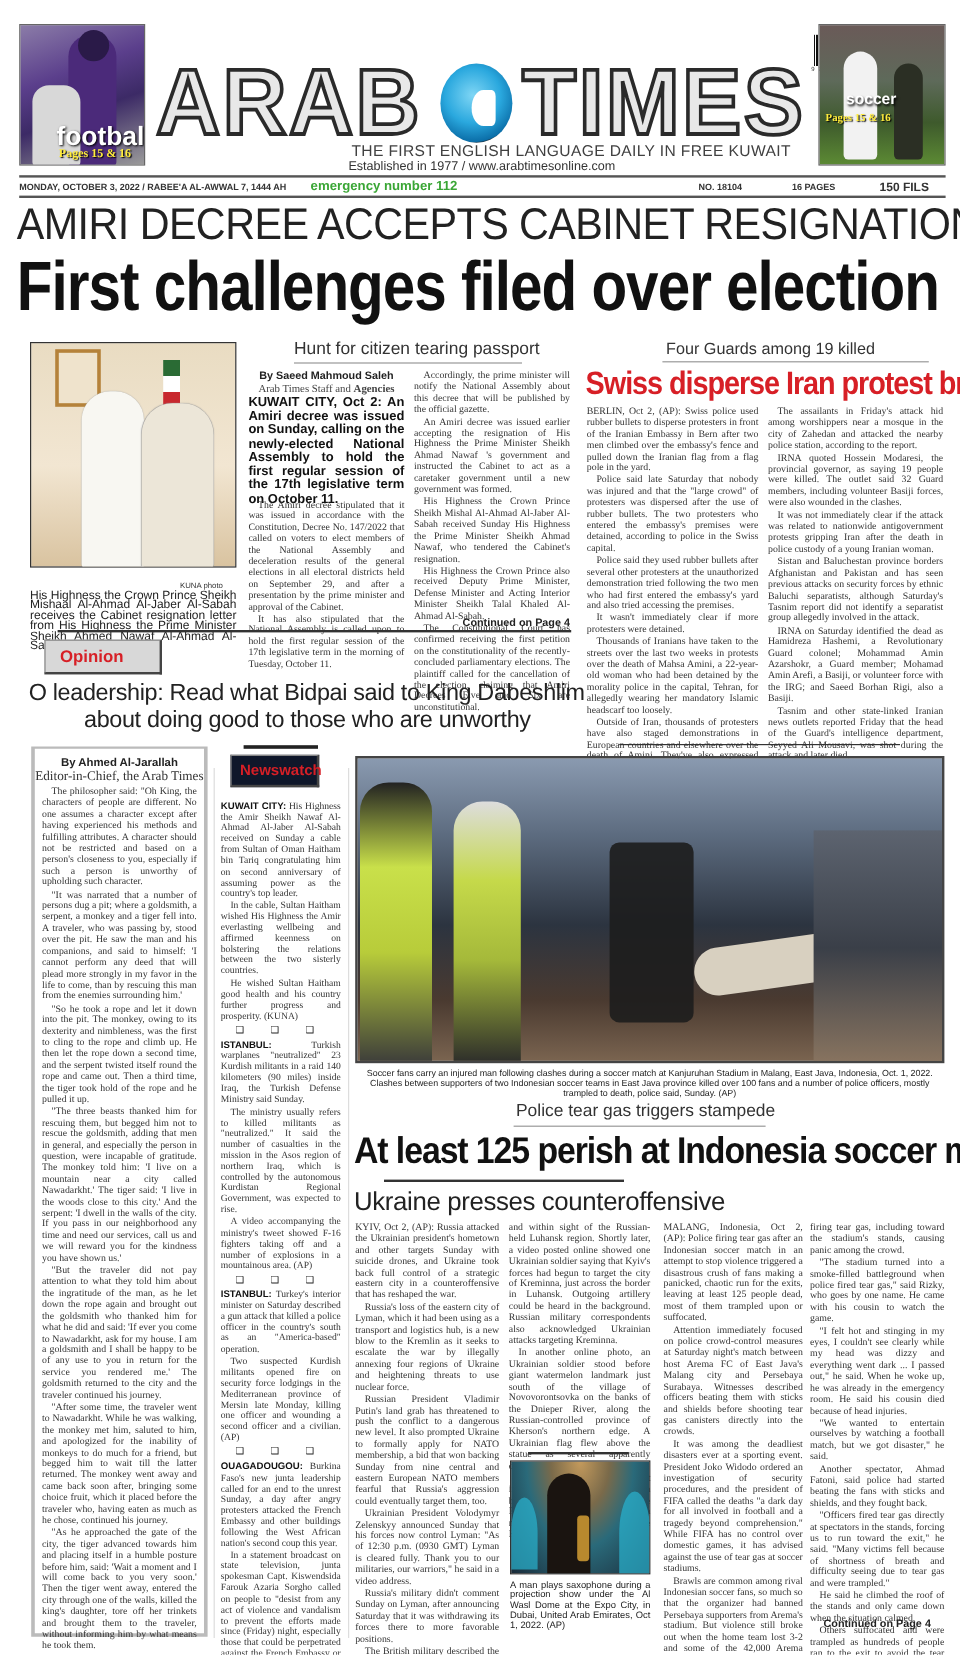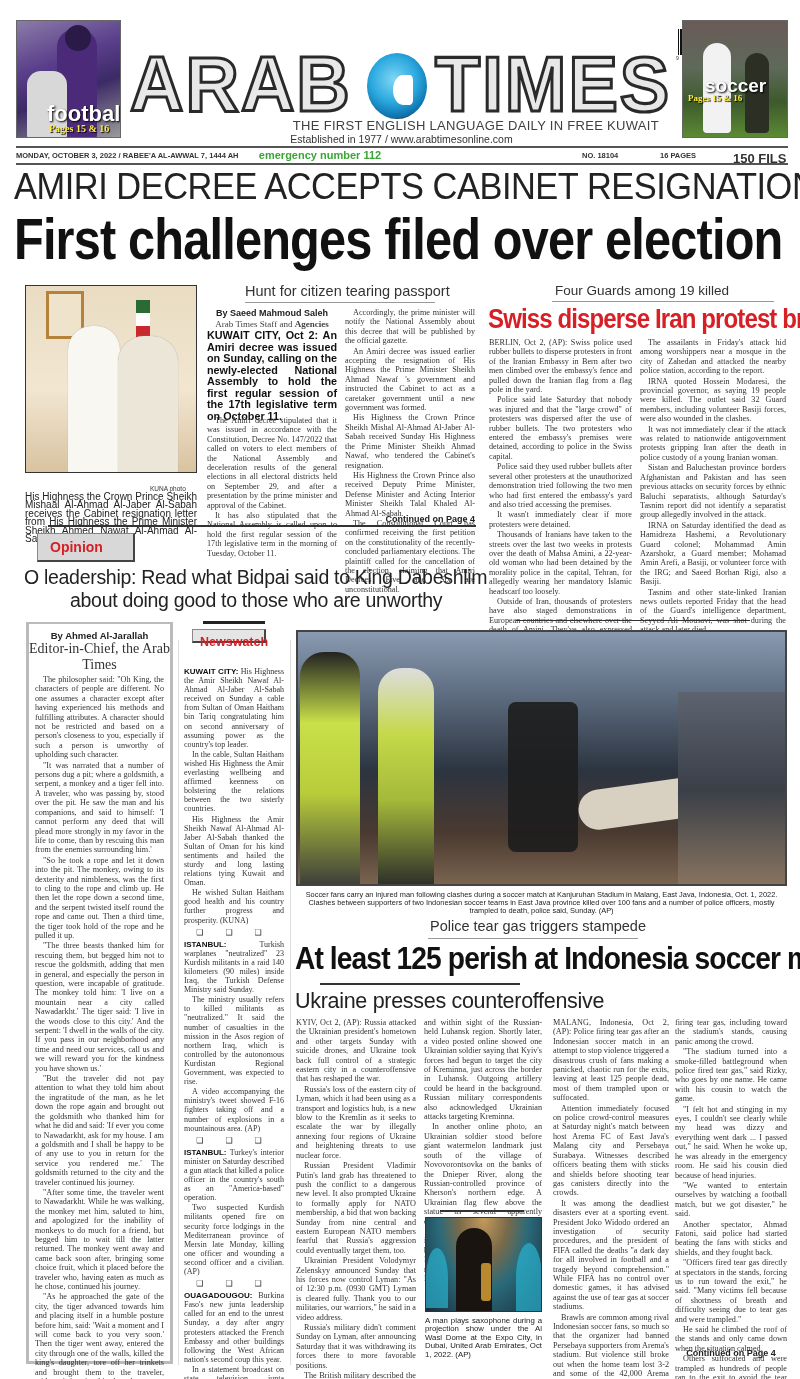--- a/index.html
+++ b/index.html
@@ -44,30 +44,30 @@
   </span>
   <span class="abs masthead-logo" style="left:305px;top:0">TIMES</span>
 </div>
 
 <div class="abs sans" style="left:144px;top:118px;width:515px;text-align:right;font-size:13px;color:#404040;letter-spacing:0.3px">THE FIRST ENGLISH LANGUAGE DAILY IN FREE KUWAIT</div>
 <div class="abs sans" style="left:144px;top:133px;width:515px;text-align:center;font-size:10.5px;color:#333">Established in 1977 / www.arabtimesonline.com</div>
 
 <div class="abs photo" style="left:682px;top:20px;width:106px;height:118px;background:linear-gradient(180deg,#6a5a58 0%,#5e6a5a 40%,#3e5a2c 70%,#5c8a34 100%);border:1px solid #666">
   <div class="abs" style="left:20px;top:22px;width:28px;height:90px;background:#f2f2f2;border-radius:14px 14px 4px 4px"></div>
   <div class="abs" style="left:62px;top:32px;width:24px;height:80px;background:#2b2f24;border-radius:12px 12px 4px 4px"></div>
-  <div class="abs promo-label" style="left:22px;top:54px;font-size:19px">soccer</div>
+  <div class="abs promo-label" style="left:22px;top:54px;font-size:13px">soccer</div>
   <div class="abs promo-pages" style="left:5px;top:72px;font-size:9px">Pages 15 &amp; 16</div>
 </div>
 
 <div class="abs rule" style="left:16px;top:146px;width:772px;height:2px"></div>
 <div class="abs serif" style="left:16px;top:151px;font-size:7.5px;font-weight:bold;color:#333">MONDAY, OCTOBER 3, 2022 / RABEE'A AL-AWWAL 7, 1444 AH</div>
 <div class="abs sans" style="left:220px;top:149px;width:200px;text-align:center;font-size:11px;font-weight:bold;color:#3aa635">emergency number 112</div>
 <div class="abs serif" style="left:582px;top:151px;font-size:7.5px;font-weight:bold;color:#333">NO. 18104</div>
 <div class="abs serif" style="left:660px;top:151px;font-size:7.5px;font-weight:bold;color:#333">16 PAGES</div>
-<div class="abs serif" style="left:733px;top:151px;font-size:13px;font-weight:bold;color:#333">150 FILS</div>
+<div class="abs serif" style="left:733px;top:151px;font-size:10px;font-weight:bold;color:#333">150 FILS</div>
 <div class="abs rule" style="left:16px;top:163px;width:772px;height:2px"></div>
 
 <div class="abs sans" style="left:14px;top:164px;width:780px;font-size:37px;color:#222;letter-spacing:-0.5px;white-space:nowrap;transform:scaleX(0.93);transform-origin:left top;line-height:46px">AMIRI DECREE ACCEPTS CABINET RESIGNATION</div>
 <div class="abs cond" style="left:14px;top:206px;font-size:58px;color:#111;line-height:66px;white-space:nowrap;transform:scaleX(0.84)">First challenges filed over election</div>
 
 <div class="abs photo" style="left:25px;top:285px;width:172px;height:188px;background:linear-gradient(180deg,#e9dcc2 0%,#f2e6d2 55%,#d9c3a0 100%)">
   <div class="abs" style="left:20px;top:5px;width:38px;height:48px;border:3px solid #b5823a;background:#efe3cc"></div>
   <div class="abs" style="left:110px;top:14px;width:14px;height:40px;background:linear-gradient(180deg,#2a6b34 0%,#2a6b34 33%,#fff 33%,#fff 66%,#c8282e 66%)"></div>
   <div class="abs" style="left:42px;top:40px;width:52px;height:148px;background:#f8f7f2;border-radius:24px 24px 4px 4px;box-shadow:0 0 1px #999"></div>
   <div class="abs" style="left:92px;top:50px;width:60px;height:138px;background:#ece6d8;border-radius:26px 26px 4px 4px;box-shadow:0 0 1px #999"></div>
@@ -124,44 +124,43 @@
 <div class="abs rule" style="left:516px;top:620px;width:234px;height:1px;background:#333"></div>
 
 <div class="abs" style="left:37px;top:533px;width:98px;height:29px;background:#d8d8d8;border:1px solid #888;border-bottom:2px solid #444;border-right:2px solid #444">
   <span class="abs sans" style="left:12px;top:5px;font-size:14px;font-weight:bold;color:#d71f26">Opinion</span>
 </div>
 <div class="abs sans" style="left:24px;top:566px;width:470px;font-size:19.5px;color:#222;white-space:nowrap;letter-spacing:-0.3px">O leadership: Read what Bidpai said to King Dabeshlim</div>
 <div class="abs sans" style="left:70px;top:589px;width:420px;font-size:19.5px;color:#222;white-space:nowrap;letter-spacing:-0.3px">about doing good to those who are unworthy</div>
 
 <div class="abs" style="left:26px;top:622px;width:147px;height:742px;border:3px solid #bbb;border-top:2px solid #bbb">
   <div class="byline" style="margin-top:6px;font-size:9.5px">By Ahmed Al-Jarallah</div>
-  <div class="sub" style="font-size:14px;color:#333;margin-bottom:2px">Editor-in-Chief, the Arab Times</div>
+  <div class="sub" style="font-size:11px;color:#333;margin-bottom:2px">Editor-in-Chief, the Arab Times</div>
   <div class="txt" style="padding:0 6px">
     <p>The philosopher said: "Oh King, the characters of people are different. No one assumes a character except after having experienced his methods and fulfilling attributes. A character should not be restricted and based on a person's closeness to you, especially if such a person is unworthy of upholding such character.</p>
     <p>"It was narrated that a number of persons dug a pit; where a goldsmith, a serpent, a monkey and a tiger fell into. A traveler, who was passing by, stood over the pit. He saw the man and his companions, and said to himself: 'I cannot perform any deed that will plead more strongly in my favor in the life to come, than by rescuing this man from the enemies surrounding him.'</p>
     <p>"So he took a rope and let it down into the pit. The monkey, owing to its dexterity and nimbleness, was the first to cling to the rope and climb up. He then let the rope down a second time, and the serpent twisted itself round the rope and came out. Then a third time, the tiger took hold of the rope and he pulled it up.</p>
     <p>"The three beasts thanked him for rescuing them, but begged him not to rescue the goldsmith, adding that men in general, and especially the person in question, were incapable of gratitude. The monkey told him: 'I live on a mountain near a city called Nawadarkht.' The tiger said: 'I live in the woods close to this city.' And the serpent: 'I dwell in the walls of the city. If you pass in our neighborhood any time and need our services, call us and we will reward you for the kindness you have shown us.'</p>
     <p>"But the traveler did not pay attention to what they told him about the ingratitude of the man, as he let down the rope again and brought out the goldsmith who thanked him for what he did and said: 'If ever you come to Nawadarkht, ask for my house. I am a goldsmith and I shall be happy to be of any use to you in return for the service you rendered me.' The goldsmith returned to the city and the traveler continued his journey.</p>
     <p>"After some time, the traveler went to Nawadarkht. While he was walking, the monkey met him, saluted to him, and apologized for the inability of monkeys to do much for a friend, but begged him to wait till the latter returned. The monkey went away and came back soon after, bringing some choice fruit, which it placed before the traveler who, having eaten as much as he chose, continued his journey.</p>
     <p>"As he approached the gate of the city, the tiger advanced towards him and placing itself in a humble posture before him, said: 'Wait a moment and I will come back to you very soon.' Then the tiger went away, entered the city through one of the walls, killed the king's daughter, tore off her trinkets and brought them to the traveler, without informing him by what means he took them.</p>
 
   </div>
 
 </div>
 
 <div class="abs" style="left:203px;top:621px;width:62px;height:3px;background:#222"></div>
-<div class="abs" style="left:192px;top:629px;width:74px;height:14px;background:#e5e5e5;border:1px solid #888;border-bottom:2px solid #444;border-right:2px solid #444">
+<div class="abs" style="left:192px;top:629px;width:74px;height:27px;background:#0f172a;border:1px solid #888;border-bottom:2px solid #444;border-right:2px solid #444">
   <span class="abs sans" style="left:7px;top:5px;font-size:12.5px;font-weight:bold;color:#d71f26">Newswatch</span>
 </div>
 
 <div class="abs txt" style="left:184px;top:667px;width:100px;font-size:8px;line-height:9.1px">
   <div>
     <p style="text-indent:0"><b class="sans">KUWAIT CITY:</b> <span>His Highness the Amir Sheikh Nawaf Al-Ahmad Al-Jaber Al-Sabah received on Sunday a cable from Sultan of Oman Haitham bin Tariq congratulating him on second anniversary of assuming power as the country's top leader.</span></p>
     <p>In the cable, Sultan Haitham wished His Highness the Amir everlasting wellbeing and affirmed keenness on bolstering the relations between the two sisterly countries.</p>
-    <p>His Highness the Amir Sheikh Nawaf Al-Ahmad Al-Jaber Al-Sabah thanked the Sultan of Oman for his kind sentiments and hailed the sturdy and long lasting relations tying Kuwait and Oman.</p>
     <p>He wished Sultan Haitham good health and his country further progress and prosperity. (KUNA)</p>
   </div>
   <div class="bullets">❑ ❑ ❑</div>
   <div>
     <p style="text-indent:0"><b class="sans">ISTANBUL:</b> <span>Turkish warplanes "neutralized" 23 Kurdish militants in a raid 140 kilometers (90 miles) inside Iraq, the Turkish Defense Ministry said Sunday.</span></p>
     <p>The ministry usually refers to killed militants as "neutralized." It said the number of casualties in the mission in the Asos region of northern Iraq, which is controlled by the autonomous Kurdistan Regional Government, was expected to rise.</p>
     <p>A video accompanying the ministry's tweet showed F-16 fighters taking off and a number of explosions in a mountainous area. (AP)</p>
   </div>
   <div class="bullets">❑ ❑ ❑</div>
   <div>

